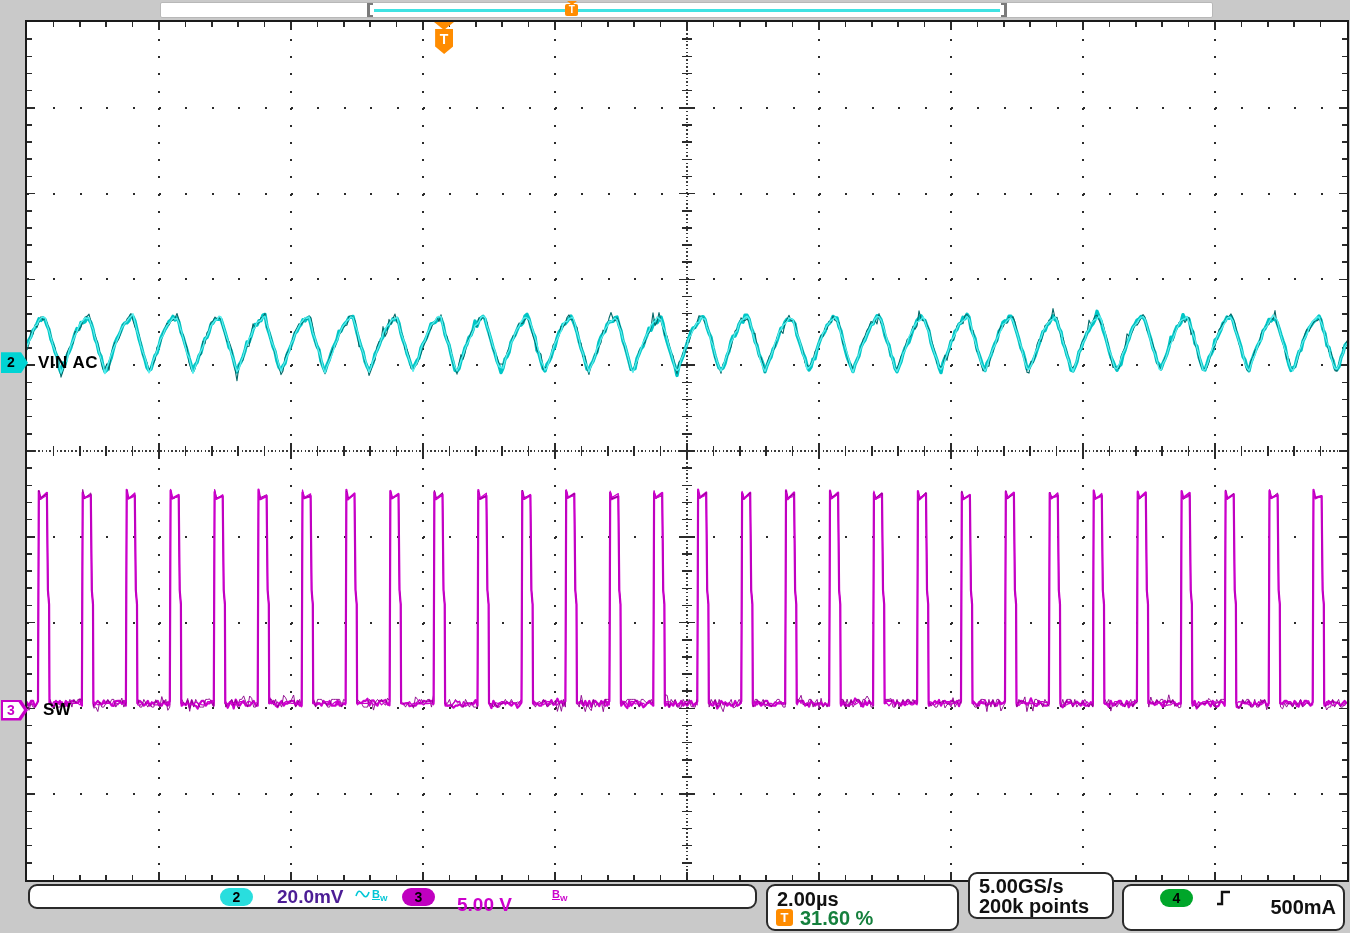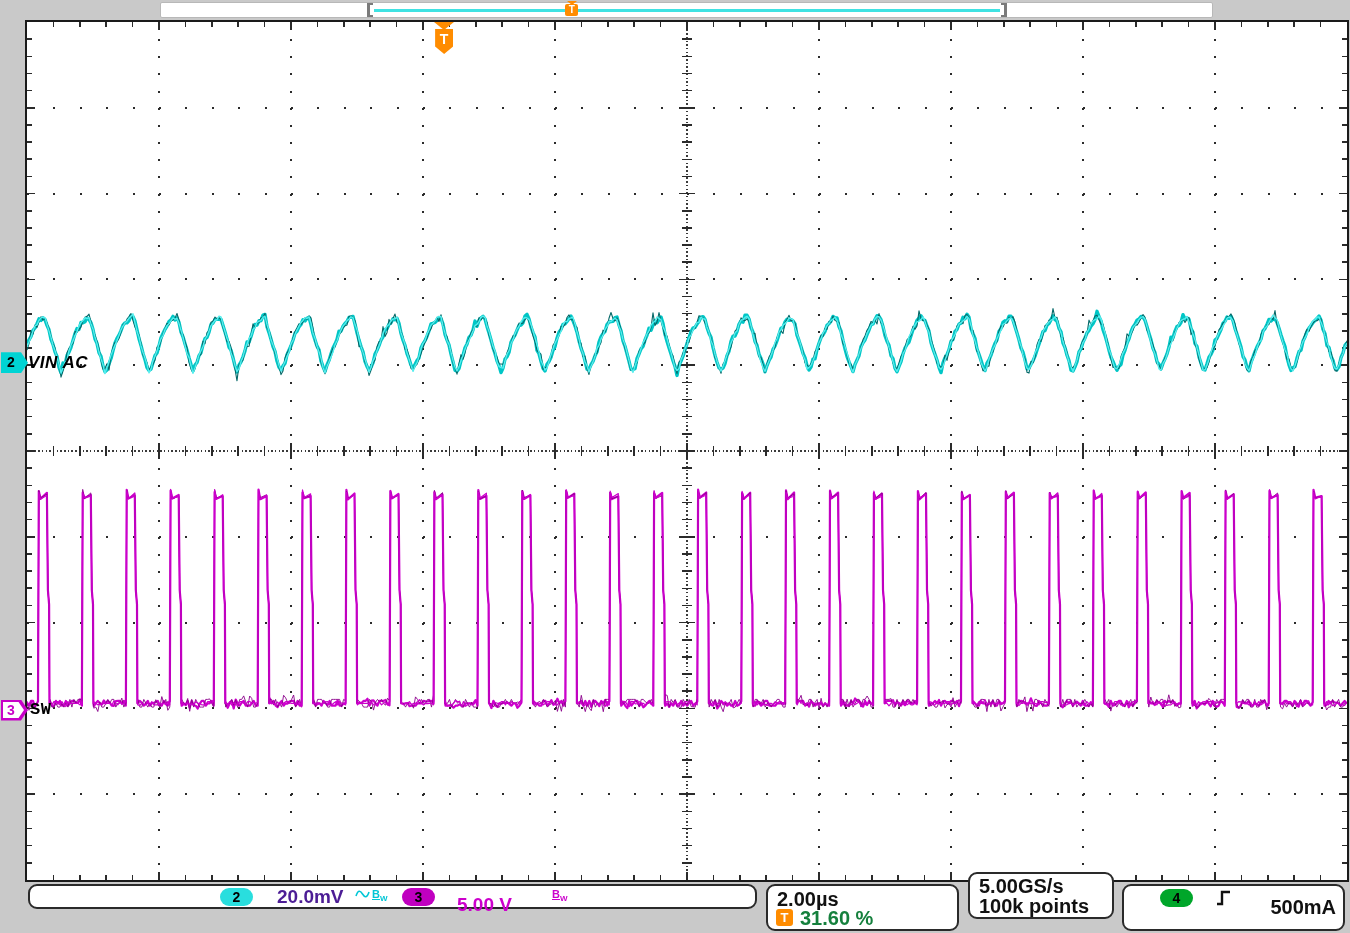--- a/index.html
+++ b/index.html
@@ -406,28 +406,28 @@
 
 <div class="abs" id="grid-trig" style="left: 434.12px;">
   <div class="tri"></div>
   <div class="shield">T</div>
 </div>
 
 <div class="abs flag" id="flag-ch2" style="left: 1px; top: 352.126px;">
   <div class="shape"></div>
   <div class="num">2</div>
 </div>
-<span class="abs wavelabel" id="label-ch2" style="left: 28px; top: 352.626px; font-style: italic;">VIN AC</span>
+<span class="abs wavelabel" id="label-ch2" style="left: 38px; top: 352.626px;">VIN AC</span>
 
 <div class="abs flag" id="flag-ch3" style="left: 1px; top: 699.616px;">
   <div class="shape"></div>
   <div class="inshape"></div>
   <div class="num">3</div>
 </div>
-<span class="abs wavelabel" id="label-ch3" style="left: 30px; top: 700.116px; font-family: Liberation Mono, monospace;">SW</span>
+<span class="abs wavelabel" id="label-ch3" style="left: 43px; top: 700.116px;">SW</span>
 
 <div class="sbox" id="box-ch">
   <div class="badge" style="left:190px;top:1.5px;background:#29dede;">2</div>
   <span class="cyant" style="left:247px;top:0;">20.0mV</span>
   <svg class="abs" style="left:325px;top:3px;color:#00c6d6;" width="15" height="10" viewBox="0 0 15 10">
     <path d="M1,7 C3,1 5,1 7.5,5 C10,9 12,9 14,3" fill="none" stroke="currentColor" stroke-width="1.6"></path>
   </svg>
   <span class="abs bwt" style="left:342px;top:2px;color:#00c6d6;"><span>B</span><sub>W</sub></span>
   <div class="badge" style="left:372px;top:1.5px;background:#c000c0;">3</div>
   <span class="magt" style="left:427px;top:8px;">5.00 V</span>
@@ -435,21 +435,21 @@
 </div>
 
 <div class="sbox" id="box-horiz">
   <span class="blkt" style="left:9px;top:2px;">2.00µs</span>
   <div class="torange" style="left:8px;top:23px;">T</div>
   <span class="orgt" style="left:32px;top:21px;">31.60 %</span>
 </div>
 
 <div class="sbox" id="box-acq">
   <span class="blkt" style="left:9px;top:1px;">5.00GS/s</span>
-  <span class="blkt" style="left:9px;top:21px;">100k points</span>
+  <span class="blkt" style="left:9px;top:21px;">200k points</span>
 </div>
 
 <div class="sbox" id="box-trig">
   <div class="badge" style="left:36px;top:3px;background:#00a62a;">4</div>
   <svg class="abs" style="left:92px;top:3px;" width="16" height="18" viewBox="0 0 16 18">
     <path d="M1,15 L6,15 L6,3 L14,3" fill="none" stroke="#111" stroke-width="2.4"></path>
   </svg>
   <span class="blkt" style="left:140px;top:10px;width:72px;text-align:right;">500mA</span>
 </div>
 

